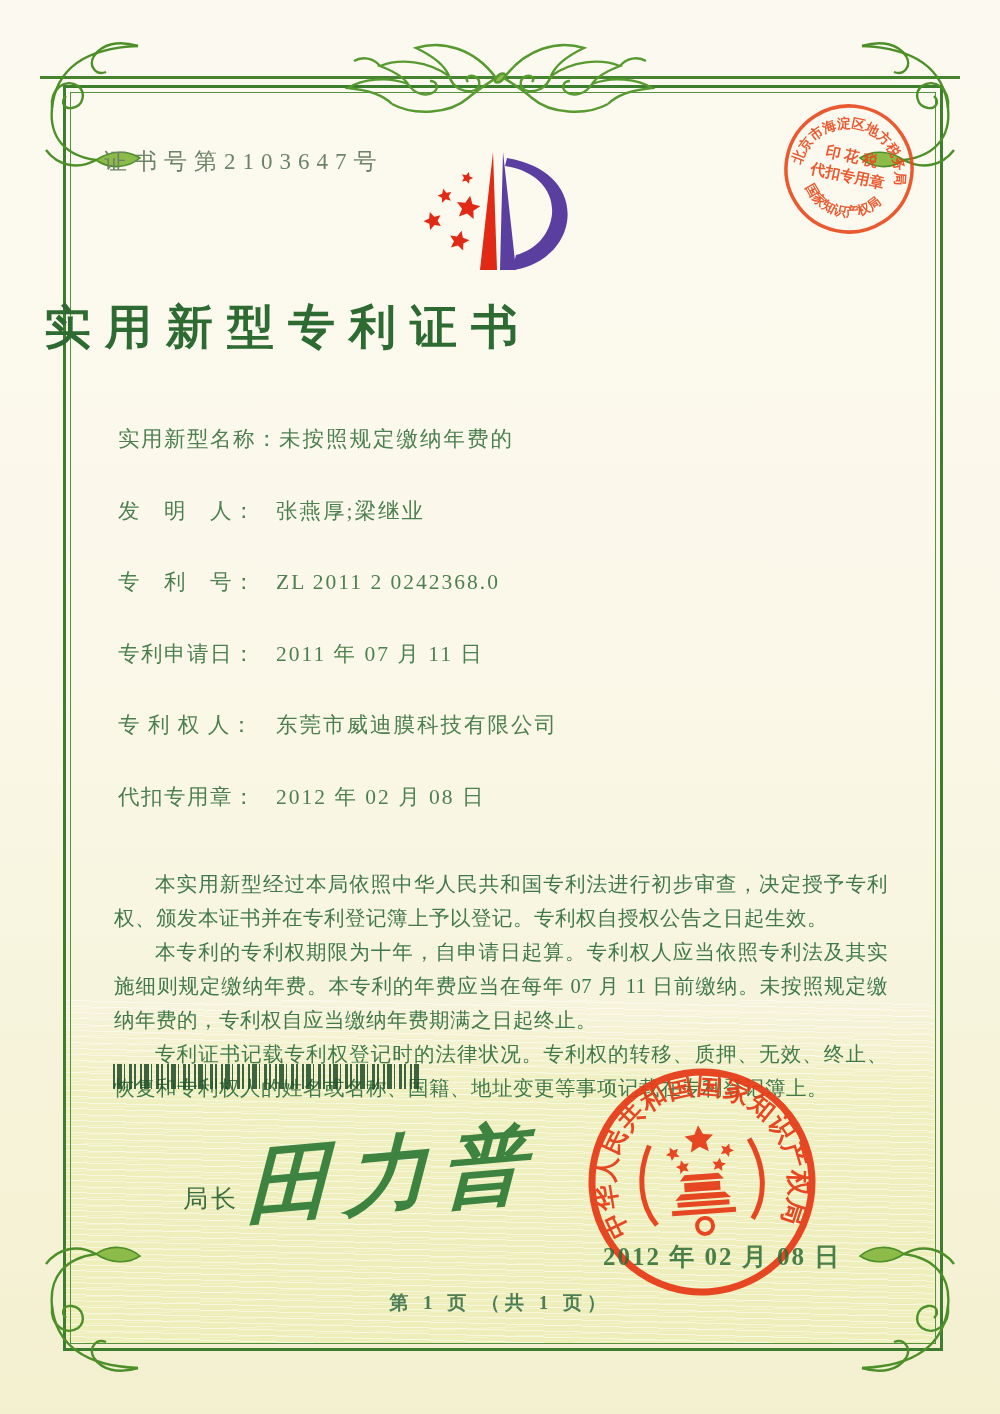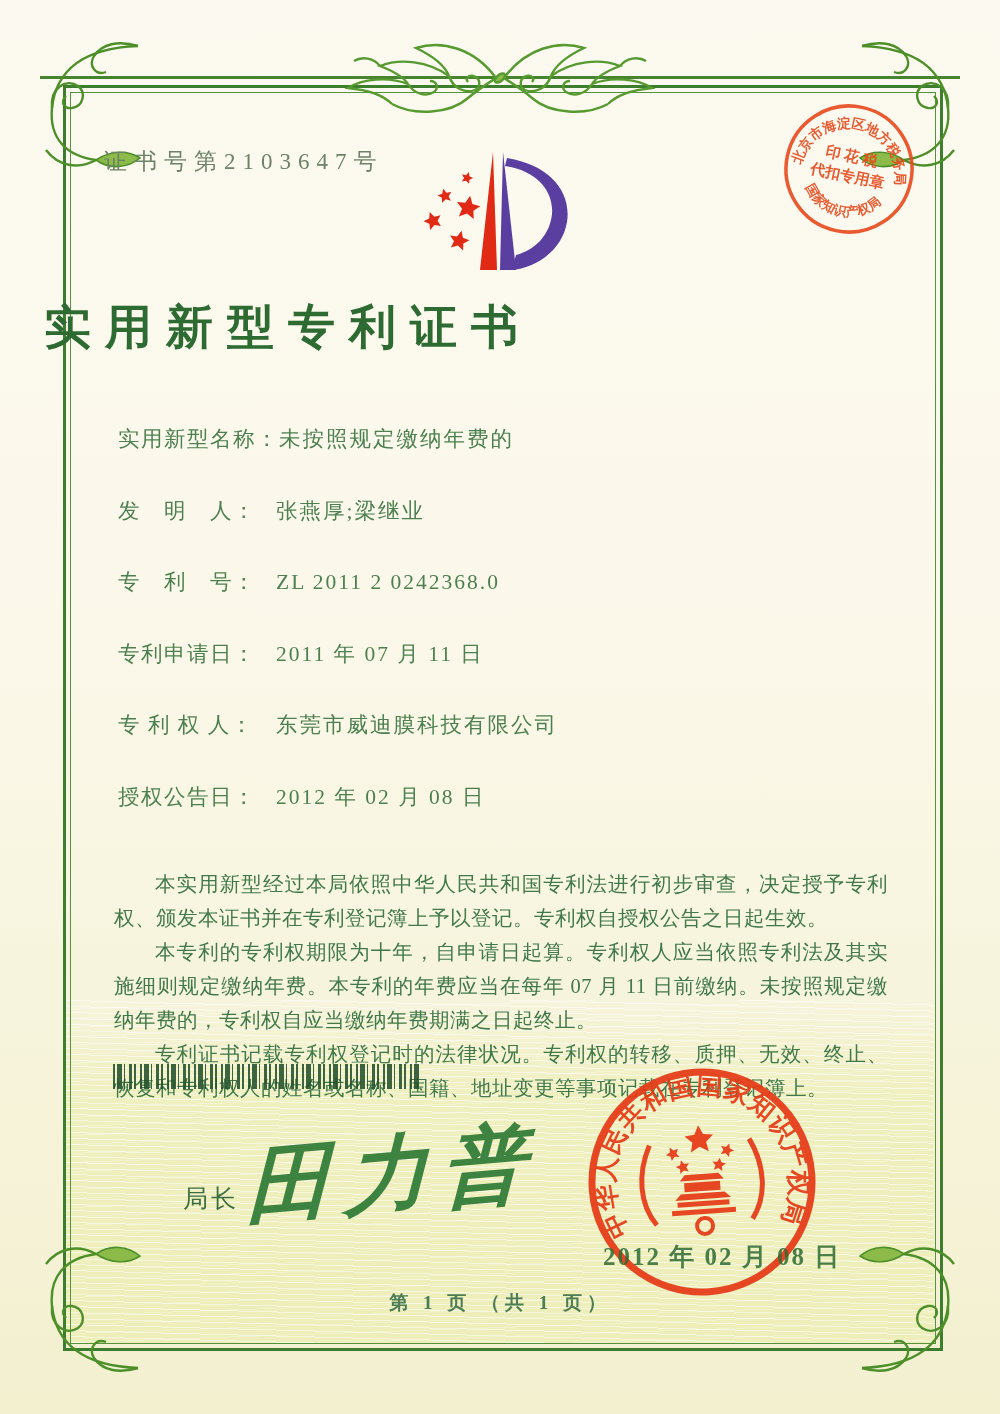--- a/index.html
+++ b/index.html
@@ -157,21 +157,21 @@
     <div class="field-row">
       <span class="field-label">专　利　号：</span><span class="field-value">ZL 2011 2 0242368.0</span>
     </div>
     <div class="field-row">
       <span class="field-label">专利申请日：</span><span class="field-value">2011 年 07 月 11 日</span>
     </div>
     <div class="field-row">
       <span class="field-label">专 利 权 人：</span><span class="field-value">东莞市威迪膜科技有限公司</span>
     </div>
     <div class="field-row">
-      <span class="field-label">授权公告日：</span><span class="field-value">2012 年 02 月 08 日</span>
+      <span class="field-label">代扣专用章：</span><span class="field-value">2012 年 02 月 08 日</span>
     </div>
   </div>
 
   <div class="paragraphs">
     <p>本实用新型经过本局依照中华人民共和国专利法进行初步审查，决定授予专利权、颁发本证书并在专利登记簿上予以登记。专利权自授权公告之日起生效。</p>
     <p>本专利的专利权期限为十年，自申请日起算。专利权人应当依照专利法及其实施细则规定缴纳年费。本专利的年费应当在每年 07 月 11 日前缴纳。未按照规定缴纳年费的，专利权自应当缴纳年费期满之日起终止。</p>
     <p>专利证书记载专利权登记时的法律状况。专利权的转移、质押、无效、终止、恢复和专利权人的姓名或名称、国籍、地址变更等事项记载在专利登记簿上。</p>
   </div>
 
   <div class="barcode"></div>

